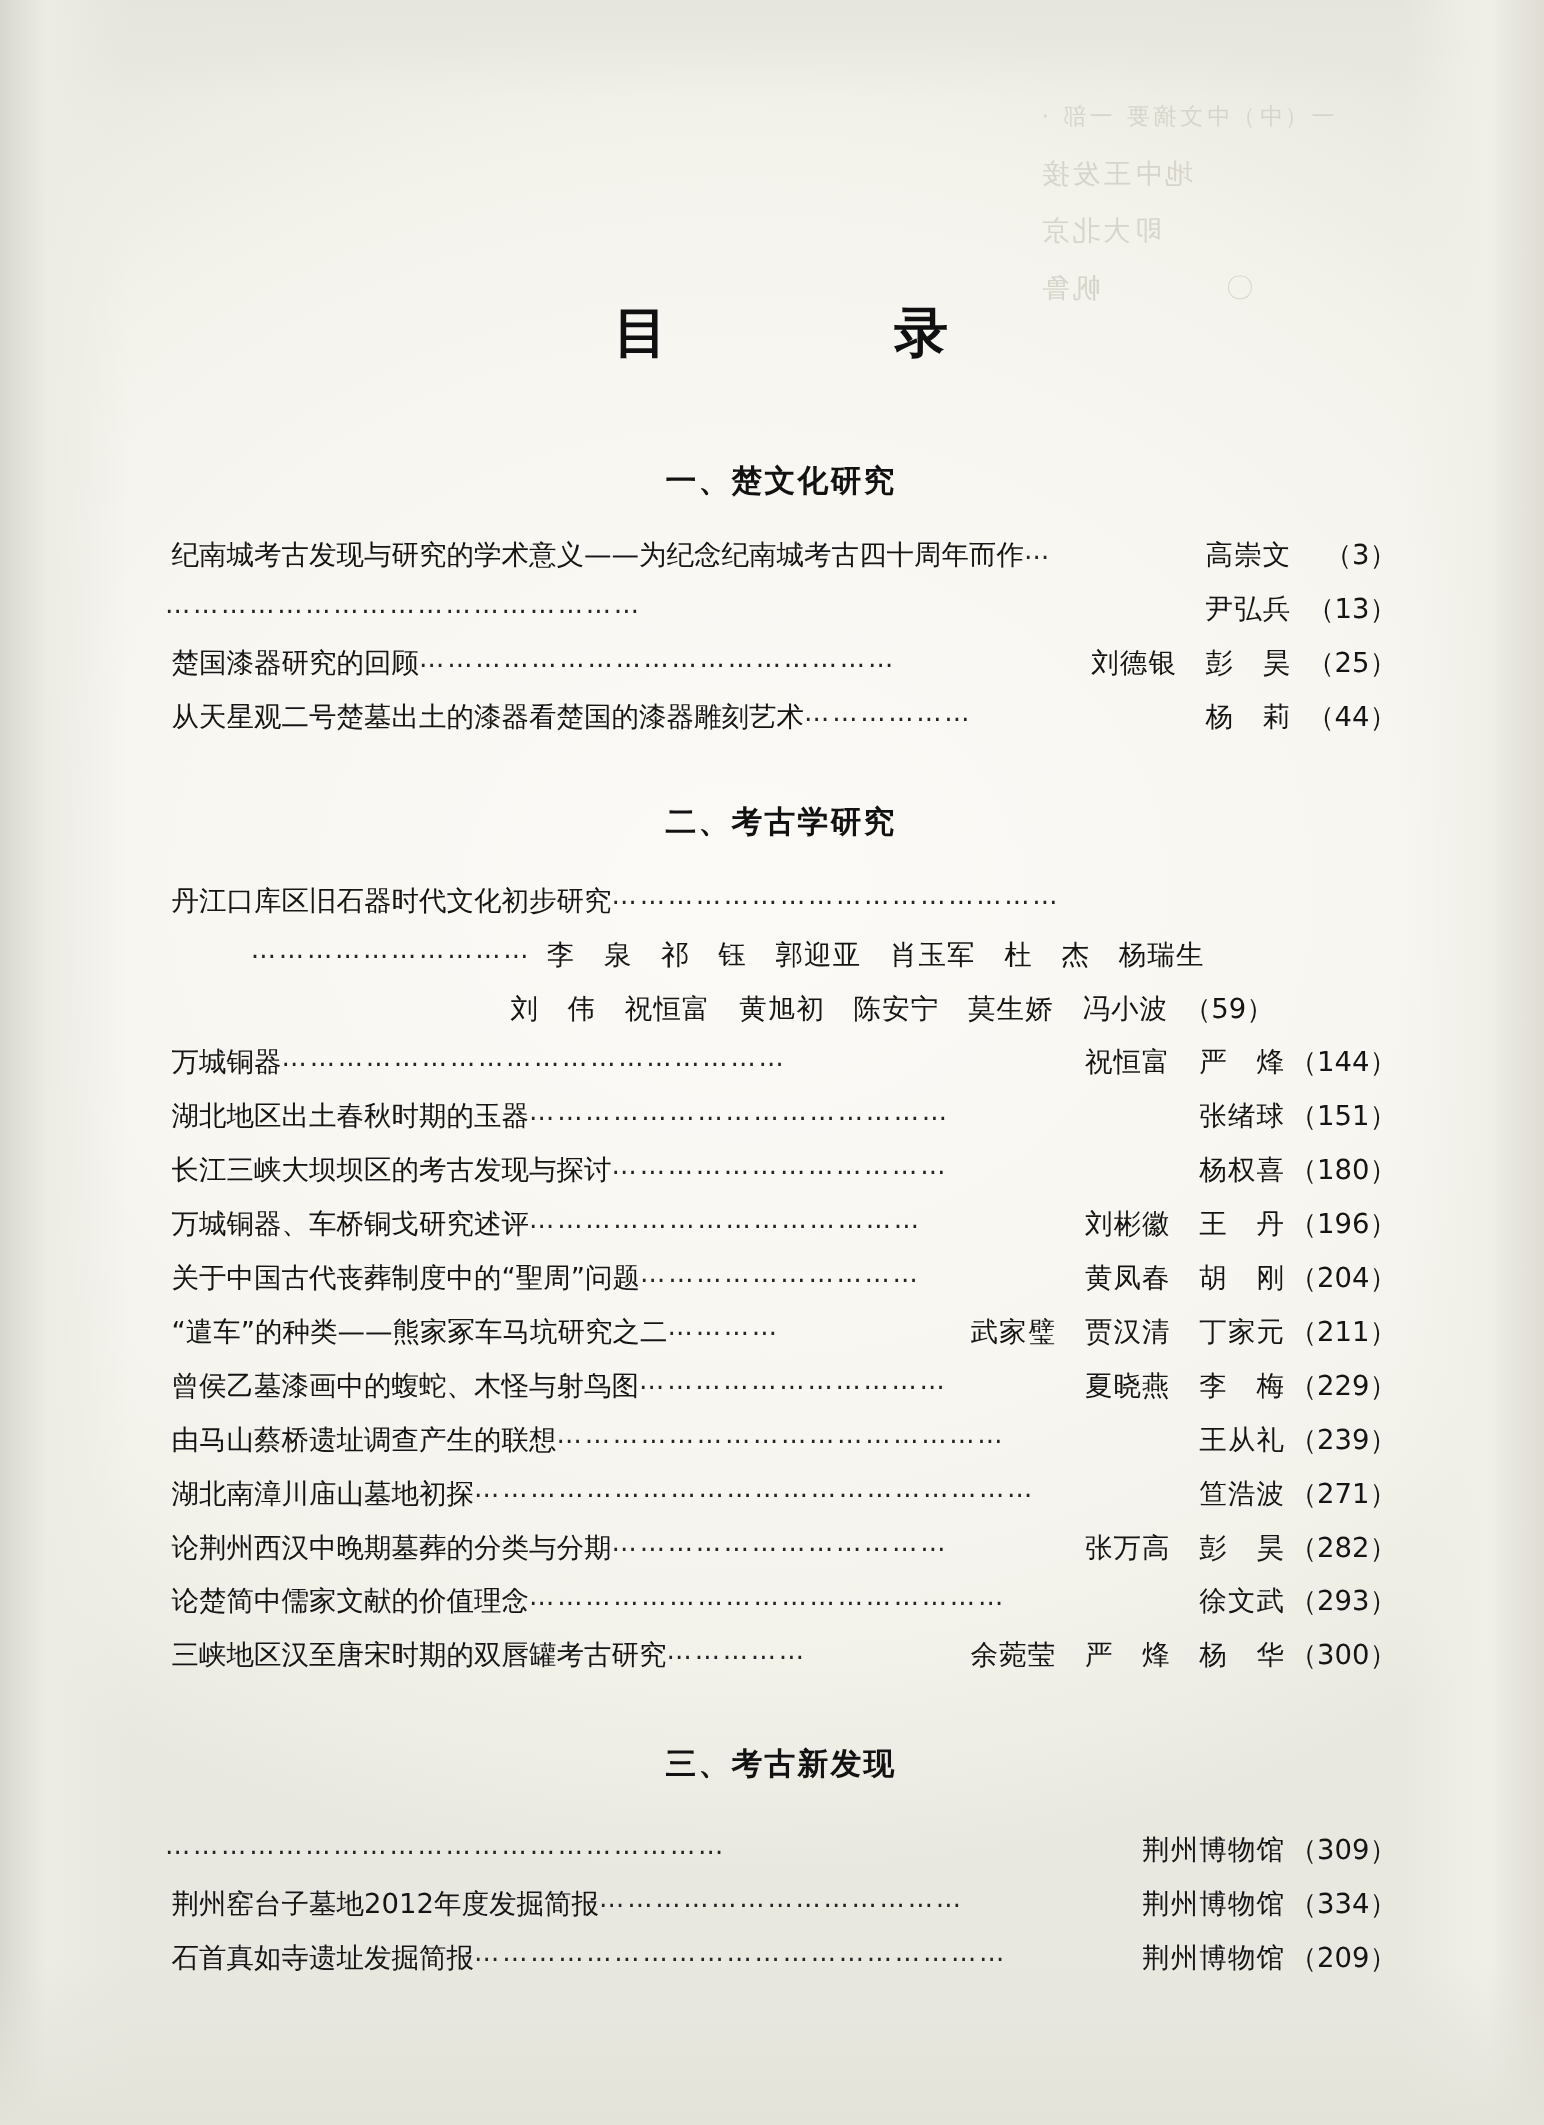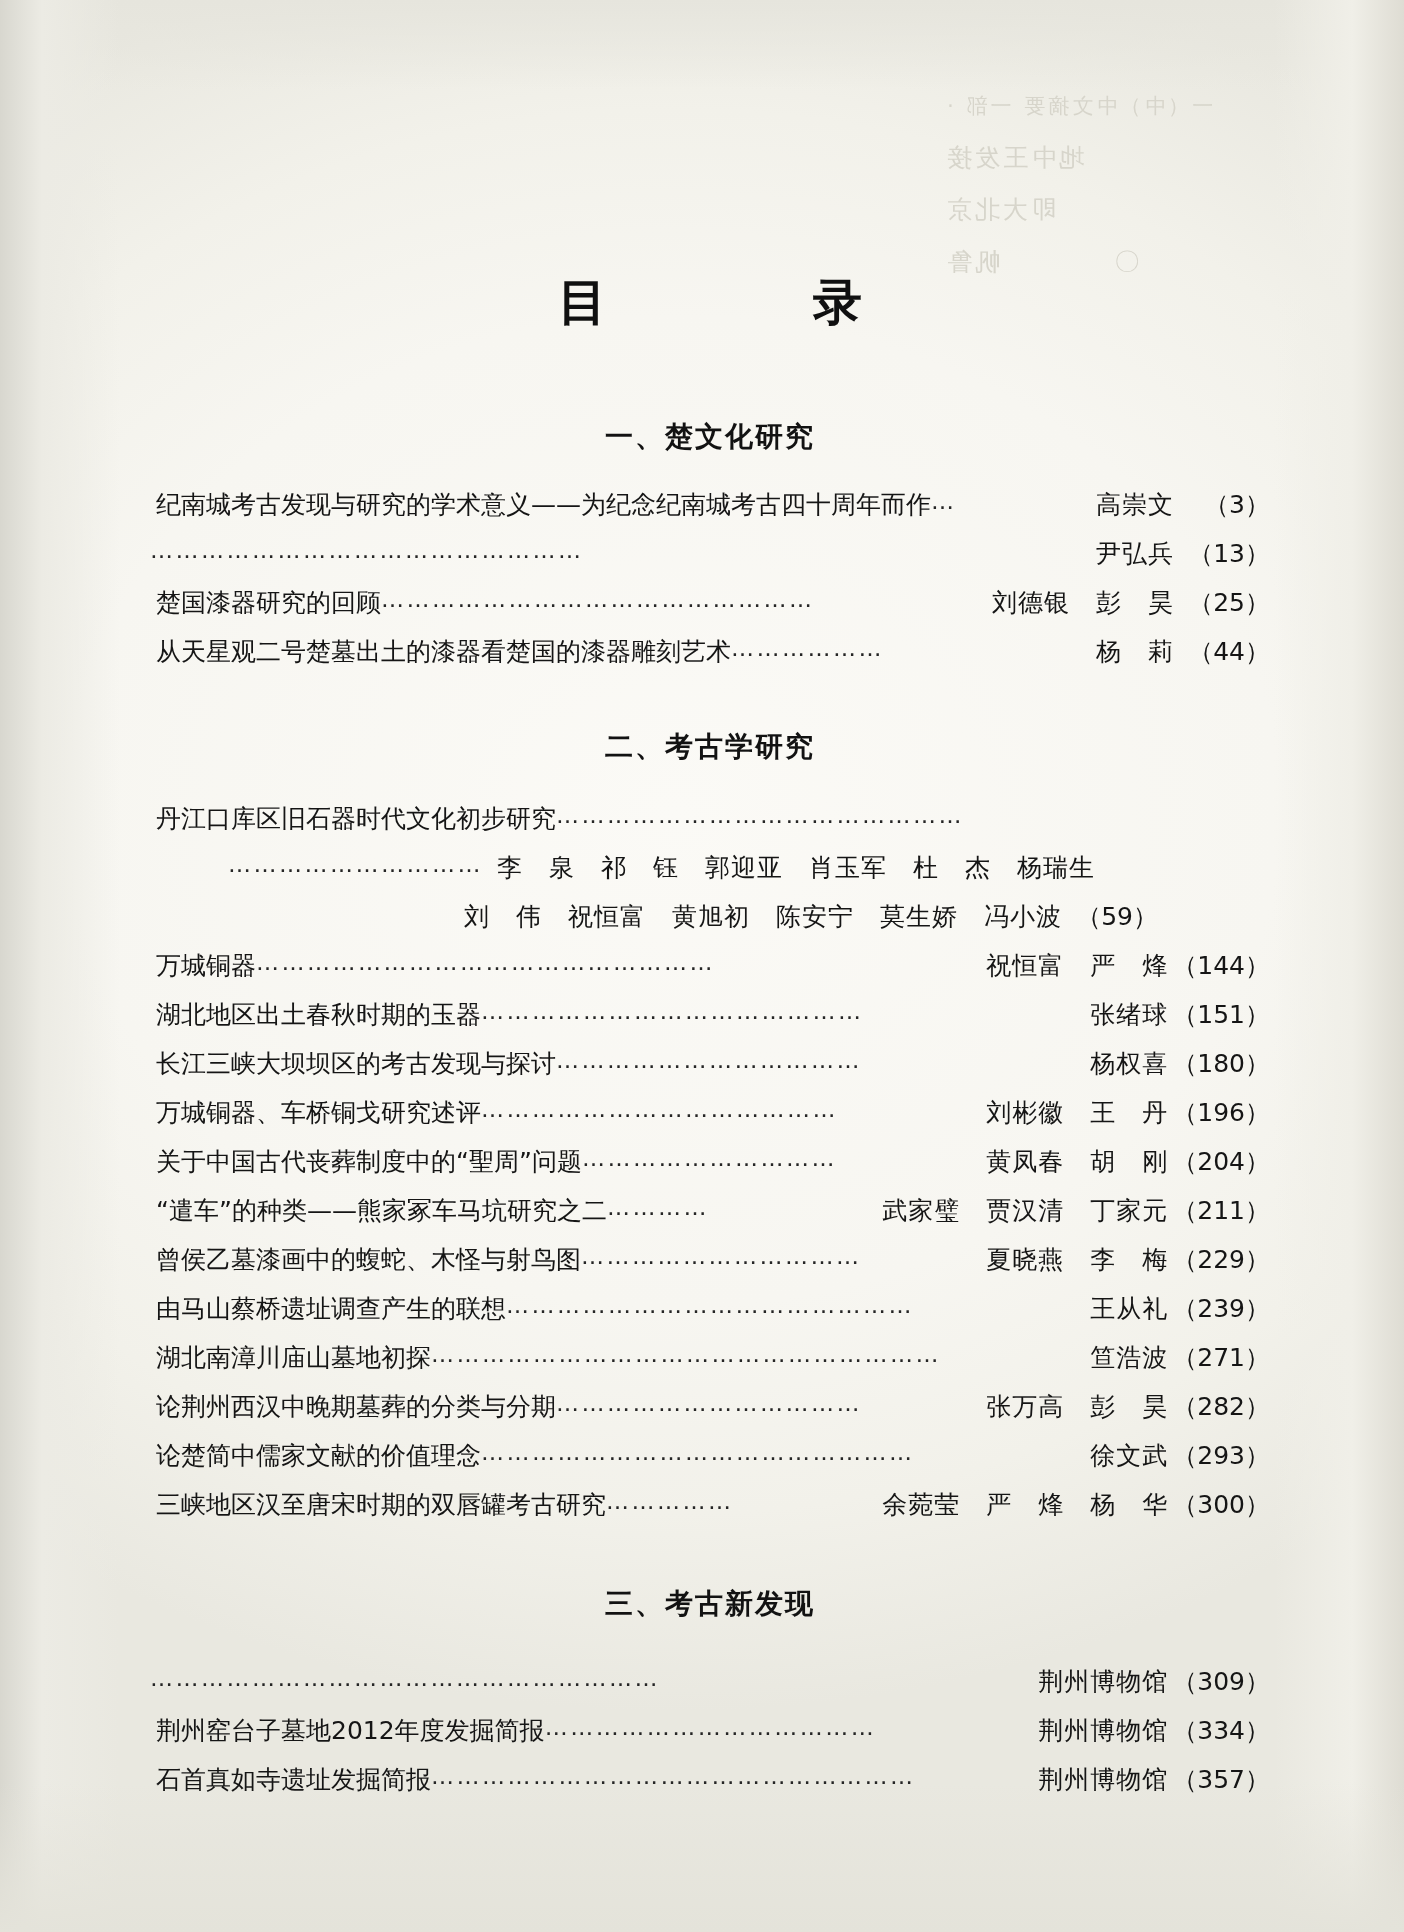--- a/index.html
+++ b/index.html
@@ -312,17 +312,17 @@
         <span class="title">荆州窑台子墓地2012年度发掘简报</span>
         <span class="dots">…………………………………</span>
         <span class="authors">荆州博物馆</span>
         <span class="page-no">（334）</span>
       </div>
 
       <div class="entry">
         <span class="title">石首真如寺遗址发掘简报</span>
         <span class="dots">…………………………………………………</span>
         <span class="authors">荆州博物馆</span>
-        <span class="page-no">（357）</span>
+        <span class="page-no">（209）</span>
       </div>
     </div>
   </div>
 </div>
 
 </body></html>

